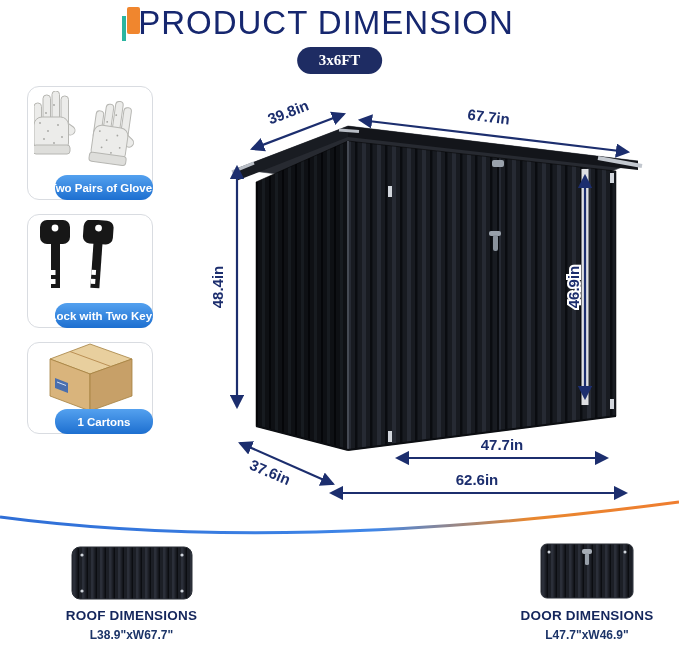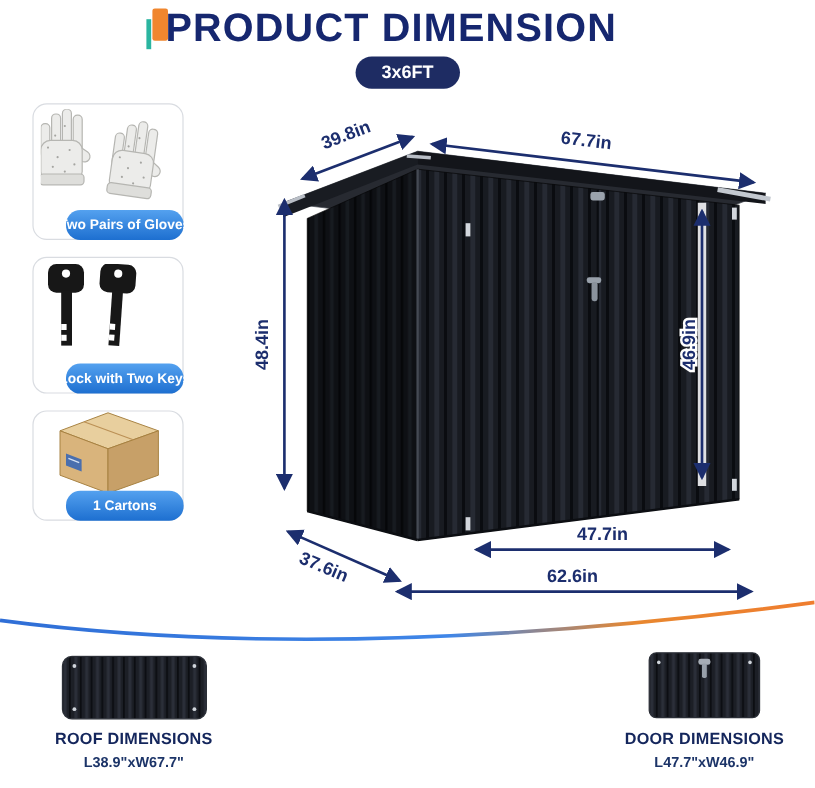--- a/index.html
+++ b/index.html
@@ -5,24 +5,24 @@
   html,body{margin:0;padding:0;background:#fff;}
   #canvas{position:relative;width:679px;height:657px;background:#fff;overflow:hidden;
           font-family:"Liberation Sans",sans-serif;}
 
   
   .header{position:absolute;top:0;left:0;width:679px;height:46px;}
   .header-icon{position:absolute;left:122px;top:7px;width:22px;height:34px;}
   .header-icon .teal{position:absolute;left:0;top:9px;width:4px;height:25px;background:#2ab5a0;}
   .header-icon .orange{position:absolute;left:5px;top:0;width:13px;height:27px;background:#f0862e;border-radius:2px;}
   .page-title{position:absolute;left:0;top:4px;width:652px;text-align:center;
-              font-size:33px;font-weight:700;letter-spacing:1px;color:#16276f;}
+              font-size:33px;font-weight:400;letter-spacing:1px;color:#16276f;}
   .size-badge{position:absolute;left:50%;top:47px;transform:translateX(-50%);
               background:#1e2c63;color:#fff;font-size:15px;font-weight:bold;
-              padding:5px 22px;border-radius:15px;}
+              padding:5px 22px;border-radius:15px;font-family:Liberation Serif, serif;}
 
   
   .card{position:absolute;left:27px;width:126px;border:1.5px solid #d9dce1;border-radius:12px;
         background:#fff;box-sizing:border-box;z-index:3;}
   .card .art{position:absolute;left:0;top:0;right:0;bottom:25px;display:flex;
              align-items:center;justify-content:center;}
   .card-label{position:absolute;left:-1px;right:-1px;bottom:-1px;height:25px;
               background:linear-gradient(180deg,#54a1ef,#1d6fd0);border-radius:12px;
               color:#fff;font-weight:bold;font-size:11.5px;display:flex;
               align-items:center;justify-content:center;white-space:nowrap;margin-left:28px;}
@@ -30,21 +30,21 @@
   #card-keys{top:214px;height:114px;}
   #card-carton{top:342px;height:92px;}
 
   
   #scene{position:absolute;left:0;top:0;width:679px;height:657px;z-index:1;}
   #scene text.dimtxt{font-family:"Liberation Sans",sans-serif;font-size:15px;font-weight:bold;fill:#1c2e6e;}
   #scene line.dim{stroke:#1c2e6e;stroke-width:2.2;}
 
   
   .footer-item{position:absolute;top:538px;text-align:center;z-index:3;}
-  #f-roof{left:4px;width:215px;text-align:center;}
+  #f-roof{left:24px;width:215px;text-align:center;}
   #f-internal{left:240px;width:210px;}
   #f-door{left:480px;width:214px;}
   .thumb{height:62px;display:flex;align-items:flex-end;justify-content:center;}
   .f-title{margin-top:8px;font-size:13.5px;font-weight:800;color:#14265c;letter-spacing:.2px;}
   .f-value{margin-top:5px;font-size:12px;font-weight:700;color:#1c3468;}
 </style>
 </head>
 <body>
 
 <div id="canvas">

